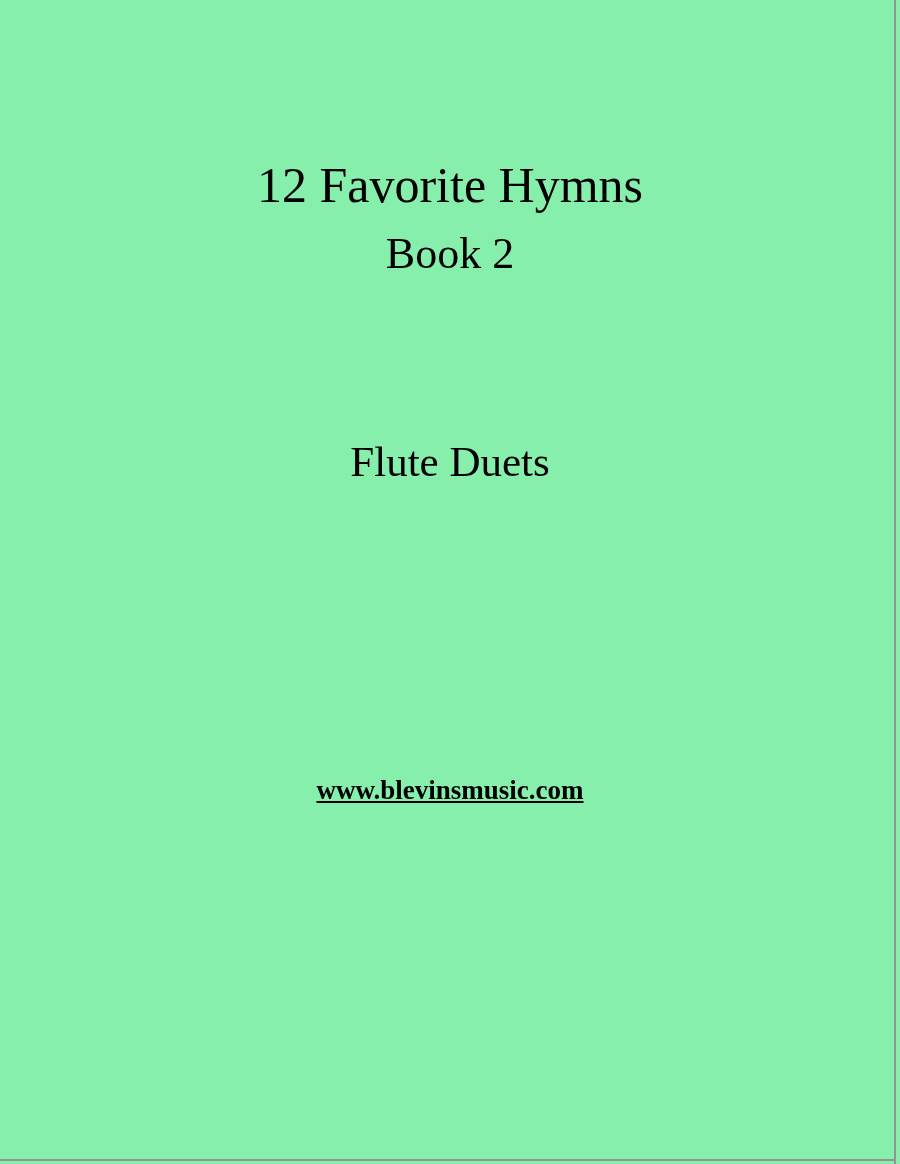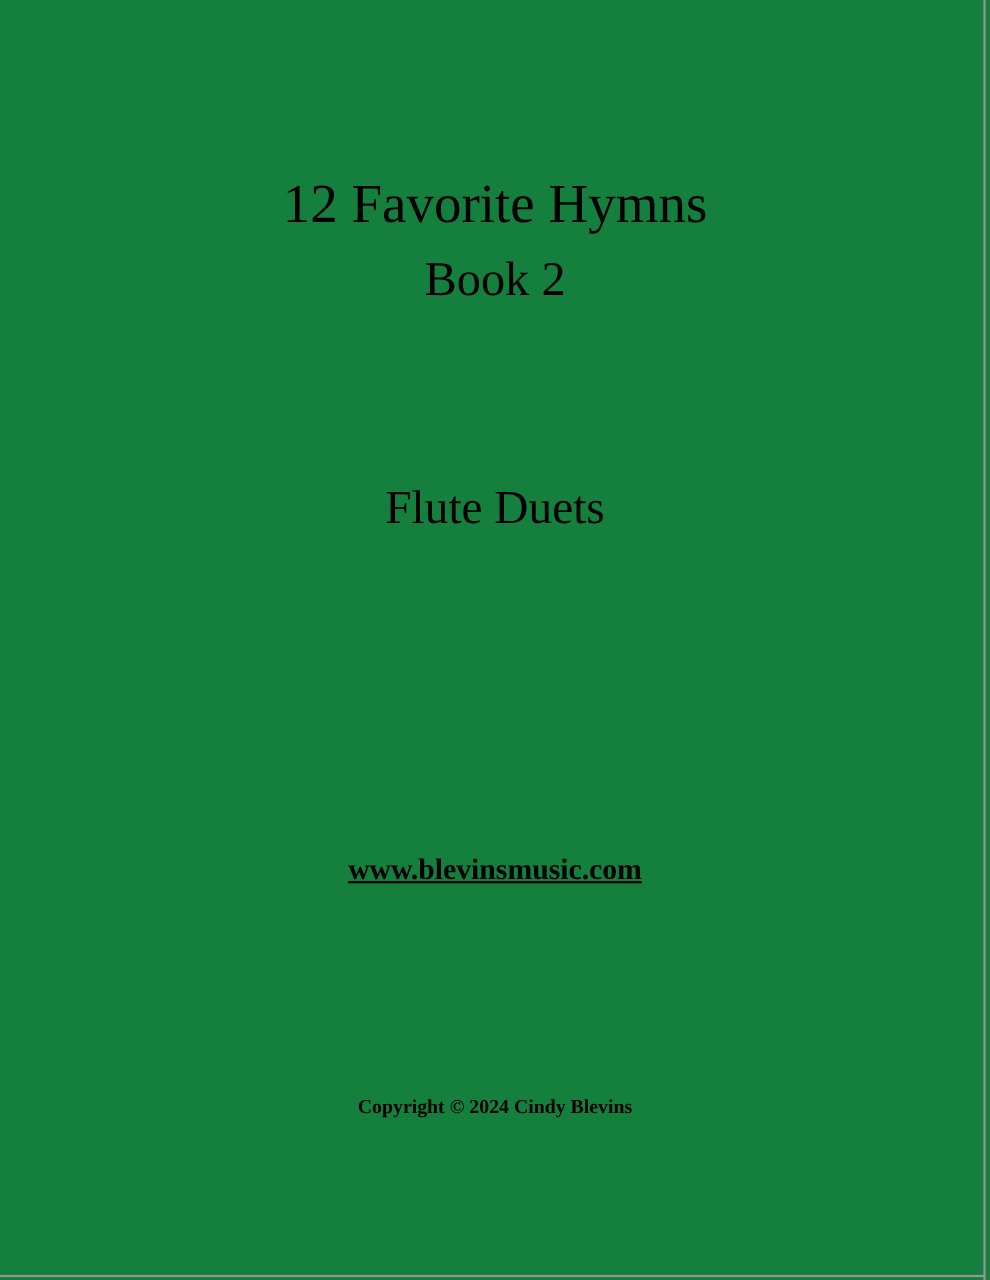--- a/index.html
+++ b/index.html
@@ -4,21 +4,21 @@
 <style>
   html, body {
     margin: 0;
     padding: 0;
     background: #ffffff;
   }
   .page {
     position: relative;
     width: 900px;
     height: 1164px;
-    background: #15803d;
+    background: #86efac;
     color: #000000;
     font-family: "Liberation Serif", serif;
     overflow: hidden;
   }
   .text-line {
     position: absolute;
     left: 0;
     right: 0;
     text-align: center;
     line-height: 1;
@@ -75,19 +75,18 @@
 
   <div class="text-line title-line1">12 Favorite Hymns</div>
 
   <div class="text-line title-line2">Book 2</div>
 
   <div class="text-line subtitle">Flute Duets</div>
 
 
   <div class="text-line website">www.blevinsmusic.com</div>
 
-  <div class="text-line copyright">Copyright © 2024 Cindy Blevins</div>
 
   <div class="edge-line edge-right"></div>
 
   <div class="edge-line edge-bottom"></div>
 
 </div>
 
 </body></html>

